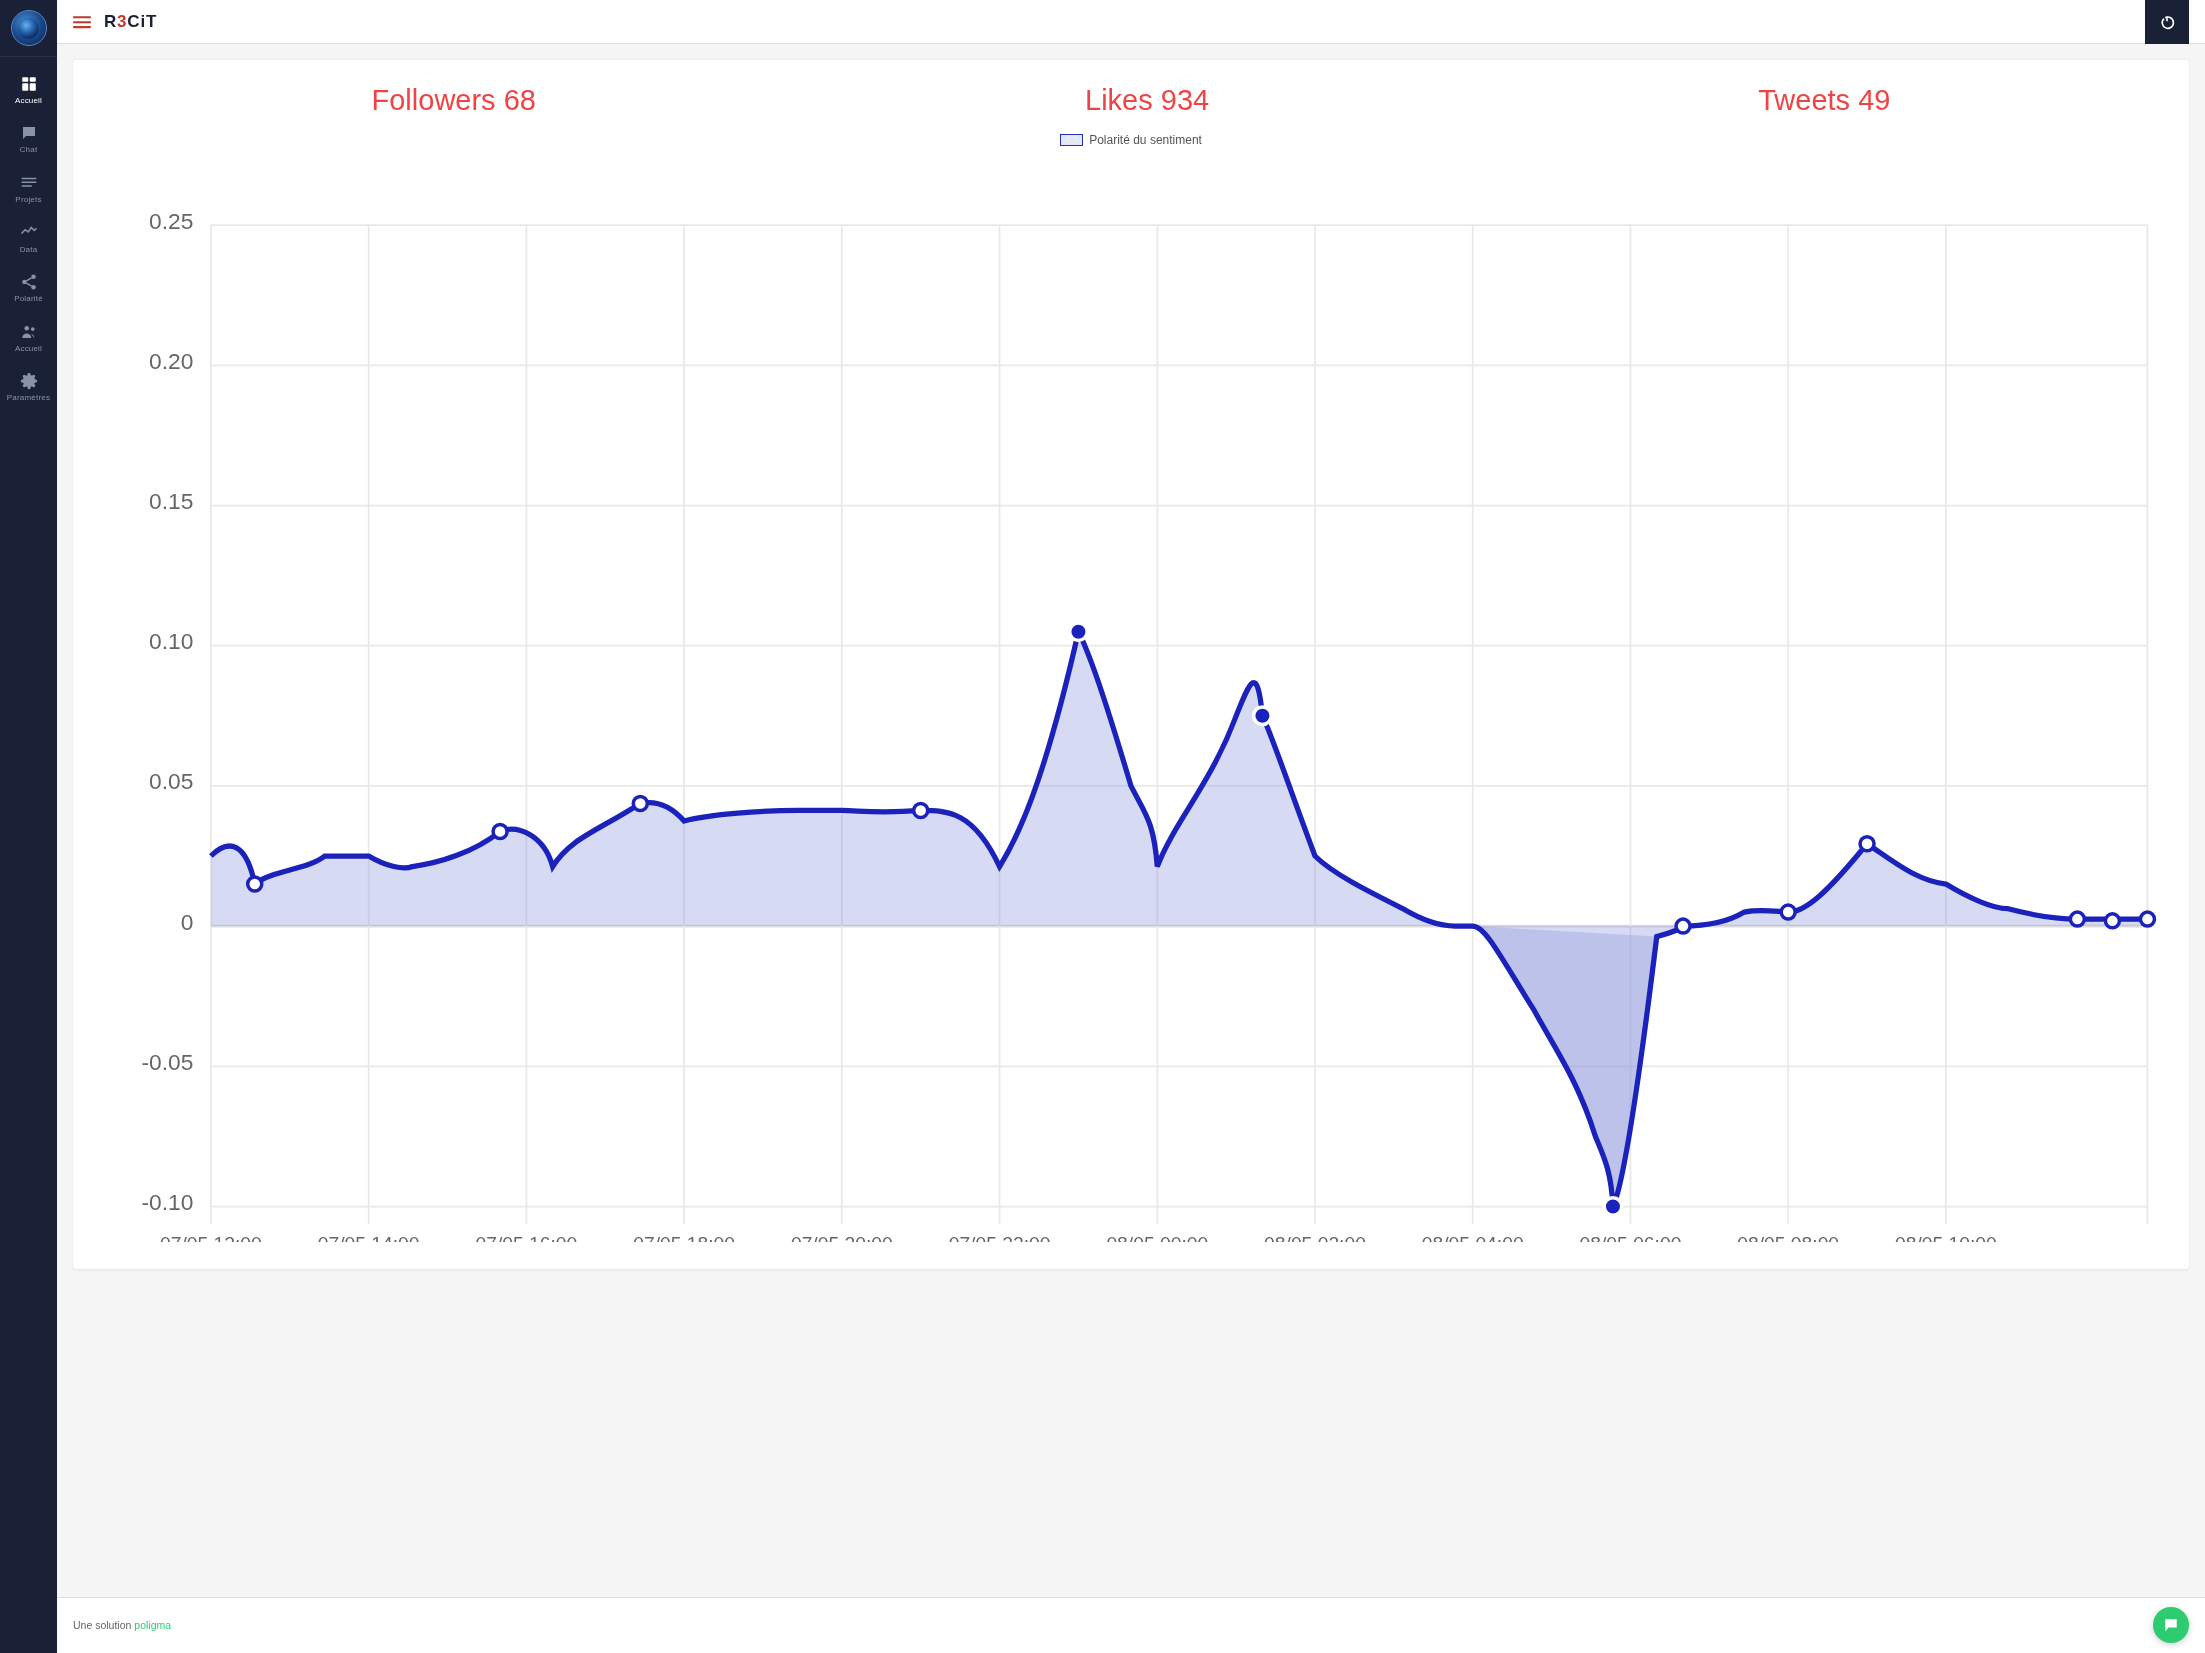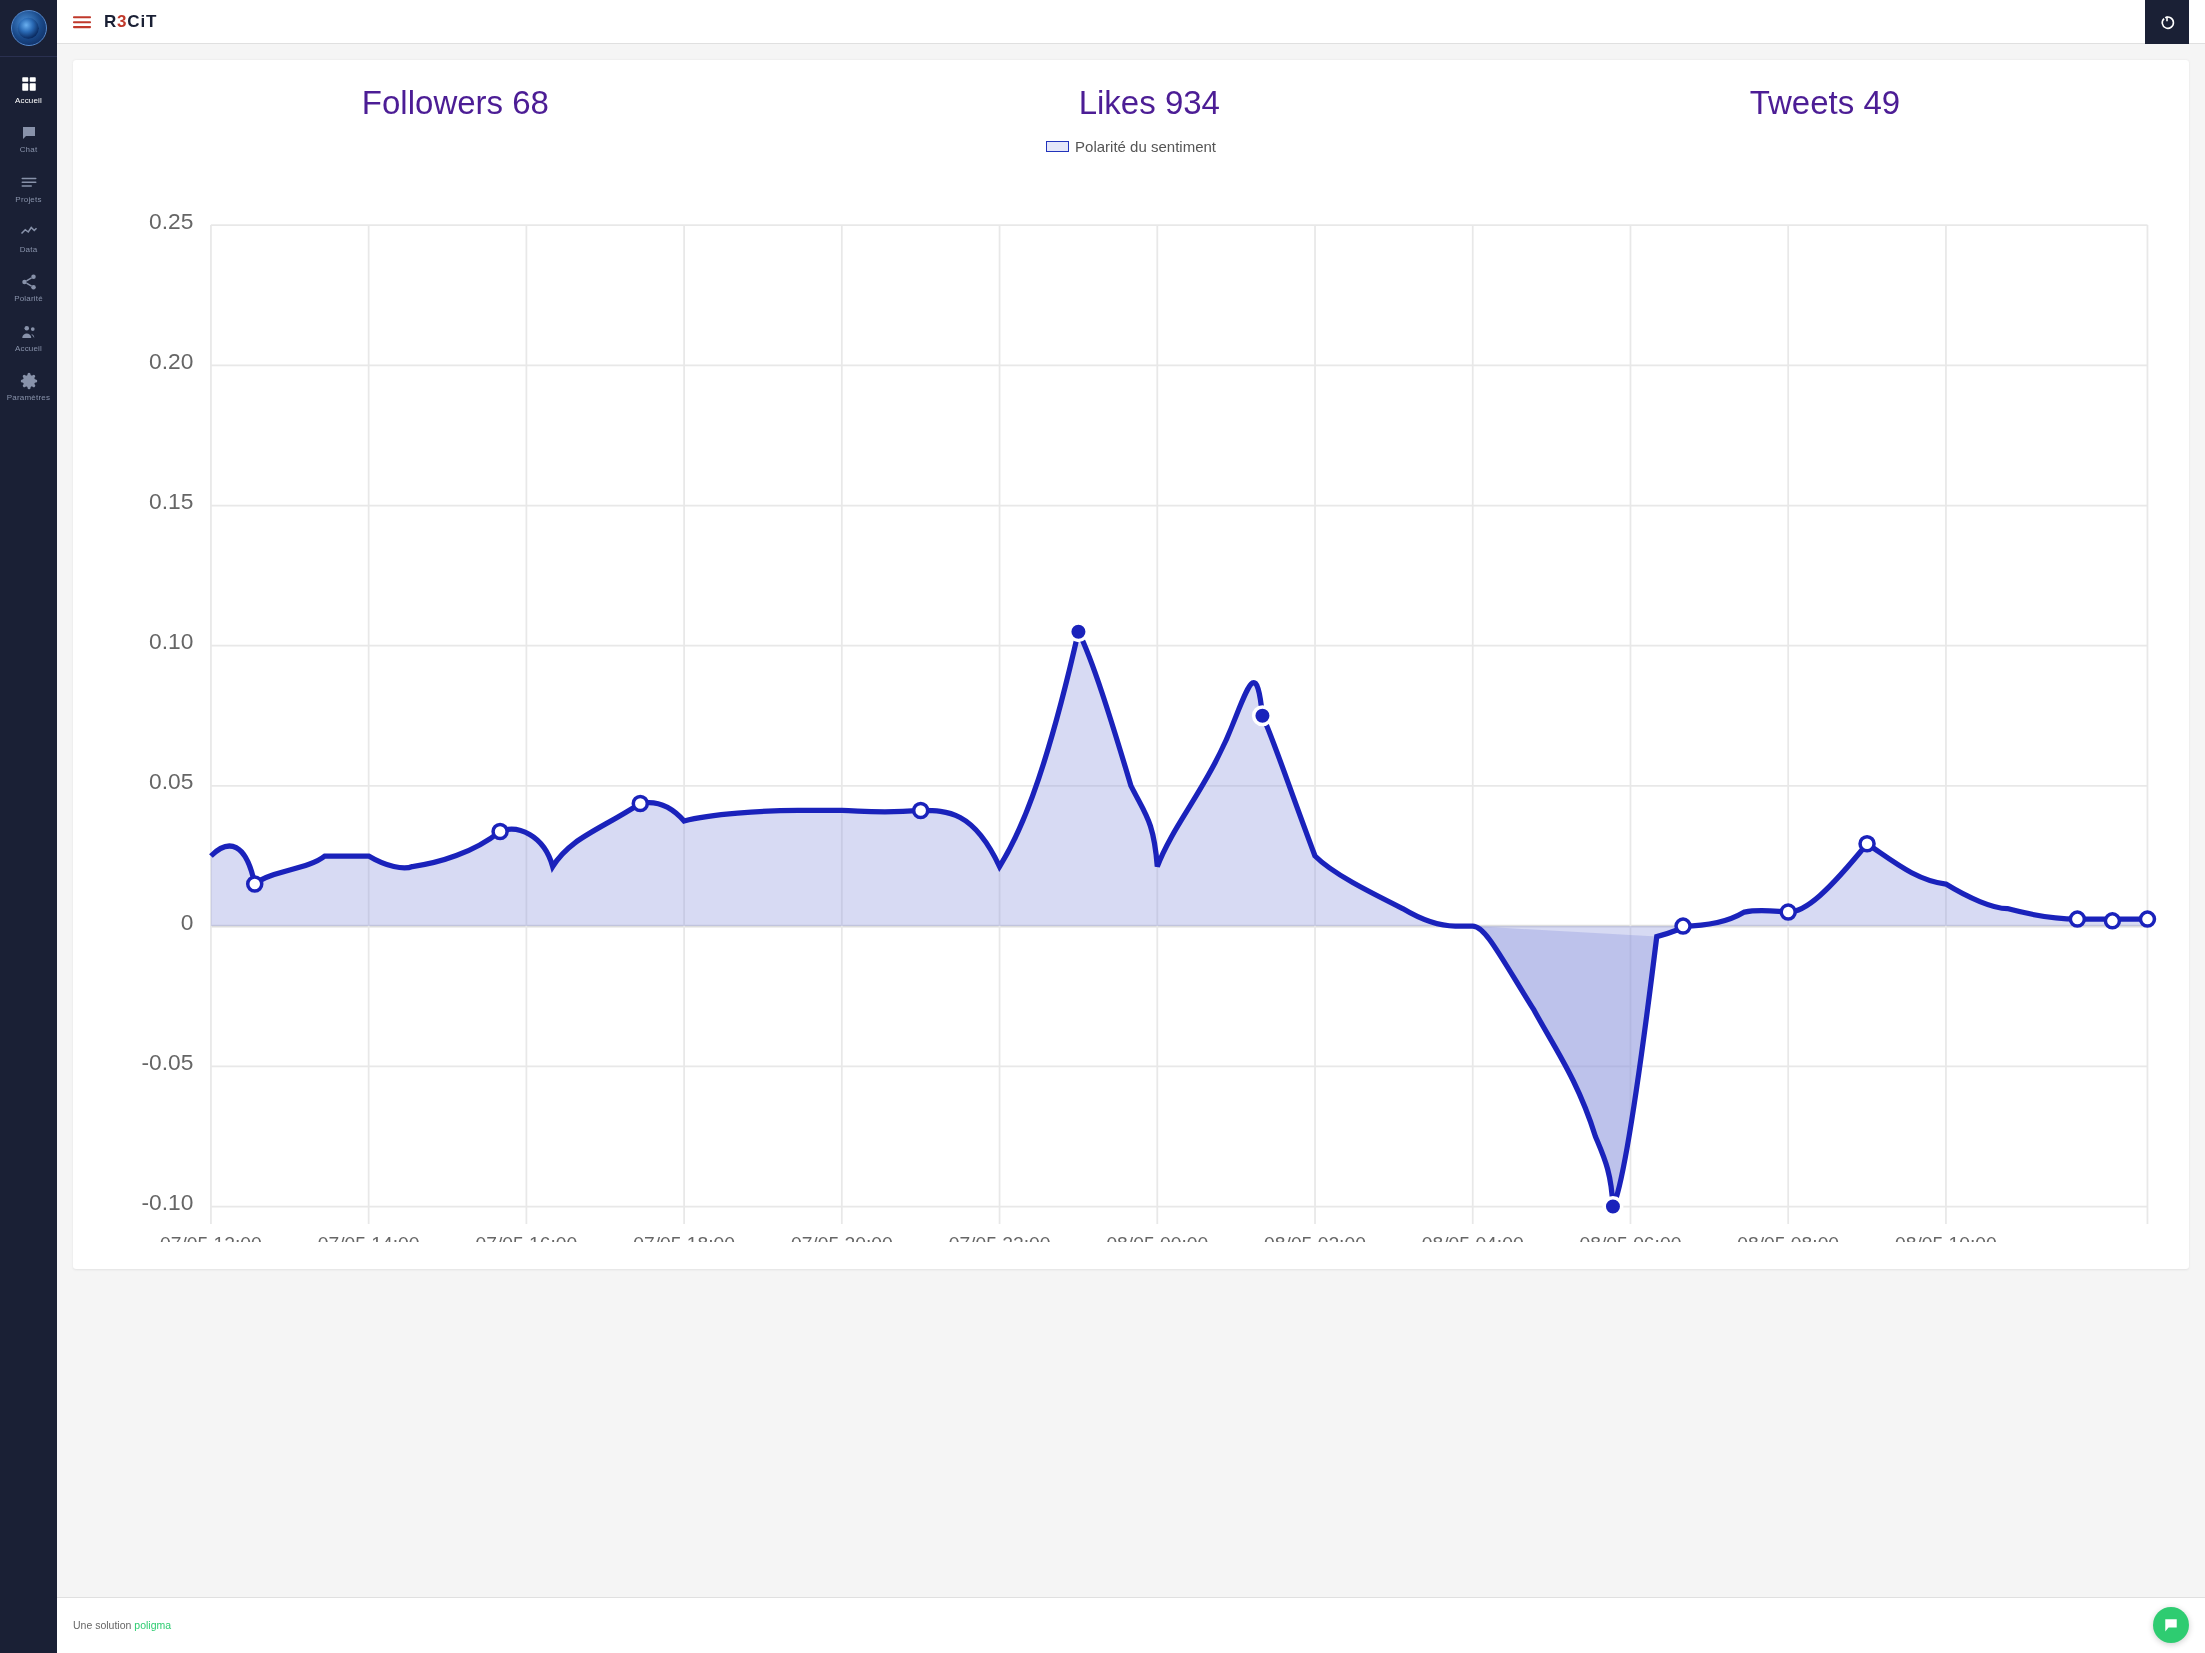--- a/index.html
+++ b/index.html
@@ -144,38 +144,38 @@
       box-shadow: 0 0.8px 2.4px rgba(0,0,0,0.08);
     }
 
     
     .stats-row {
       display: flex;
       justify-content: space-around;
       margin-bottom: 16px;
     }
     .stat-item {
-      font-size: 33px;
+      font-size: 29px;
       font-weight: 300;
-      color: #4c1d95;
+      color: #ef4444;
       text-align: center;
     }
     .chart-title {
       text-align: center;
       font-size: 10.5px;
       color: #555;
       margin-bottom: 6.5px;
     }
     .chart-legend {
       display: flex;
       align-items: center;
       justify-content: center;
       gap: 6.5px;
-      margin-bottom: 0;
-      font-size: 15px;
+      margin-bottom: 8px;
+      font-size: 12px;
       color: #555;
     }
     .legend-box {
       width: 22.6px;
       height: 11.3px;
       border: 1.6px solid #2233bb;
       background: rgba(150,160,230,0.25);
       display: inline-block;
     }
 

